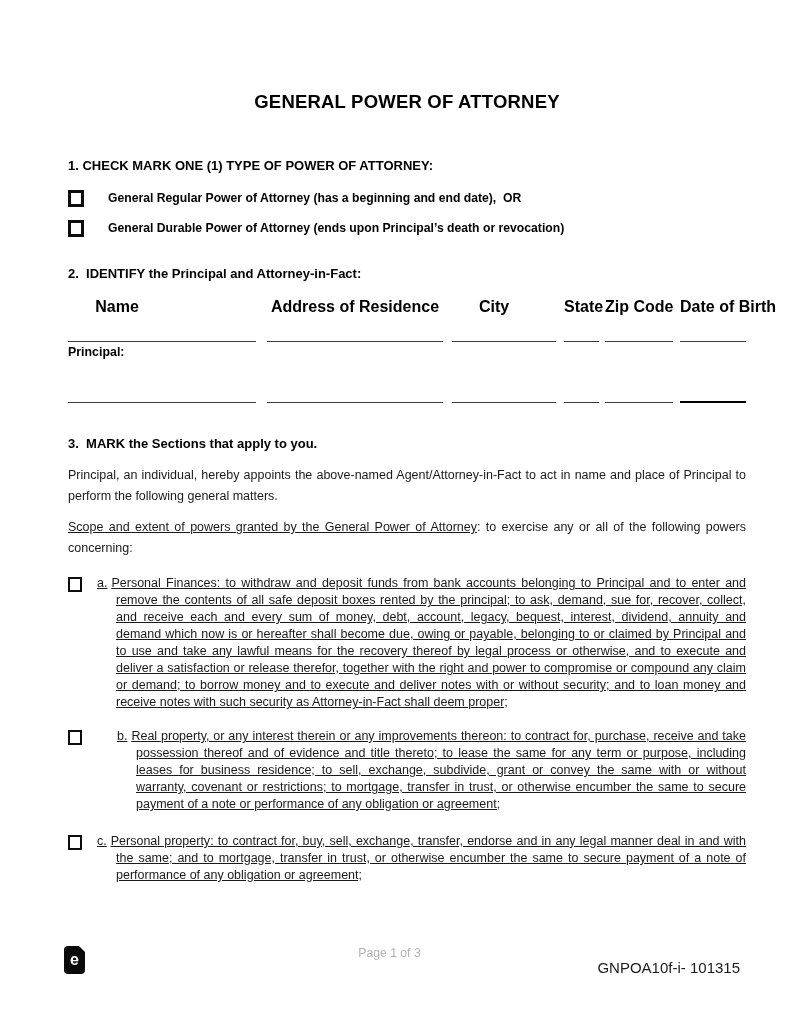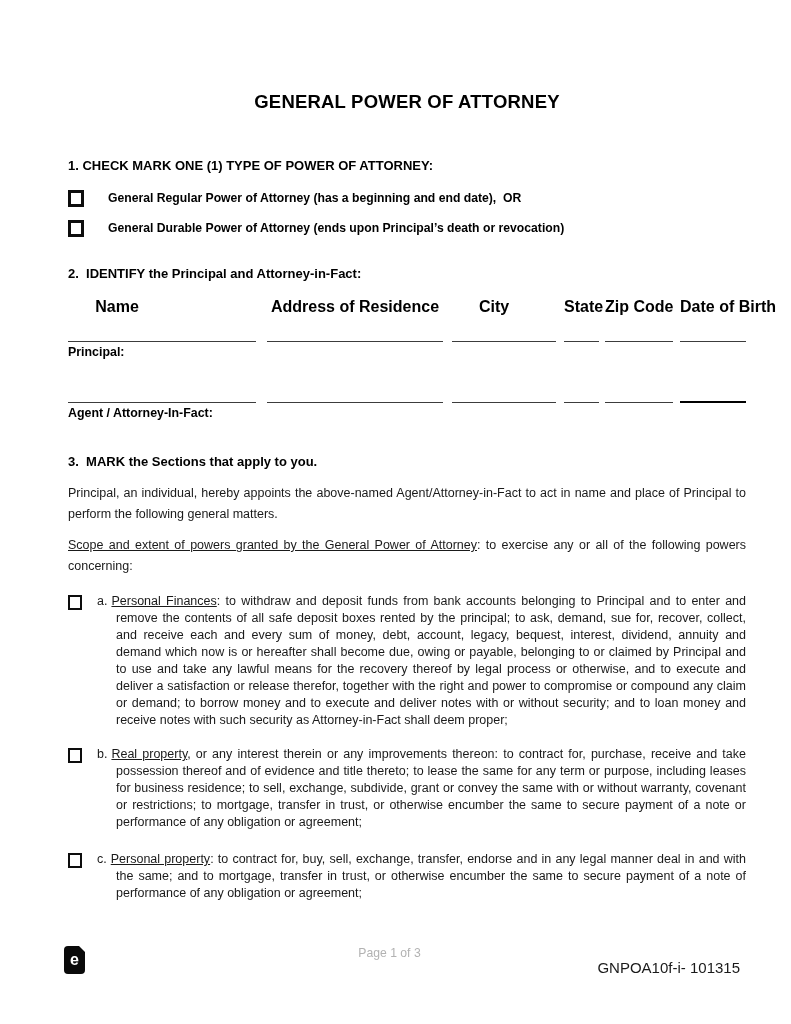--- a/index.html
+++ b/index.html
@@ -104,37 +104,38 @@
     line-height: 20.5px;
     text-align: justify;
     color: #1a1a1a;
   }
   .intro-para { margin-top: 13px; }
   .scope-para { margin-top: 11px; }
   .u { text-decoration: underline; }
 
   .item { display: flex; align-items: flex-start; }
   .item-a { margin-top: 17px; }
-  .item-b { margin-top: 17px; }
+  .item-b { margin-top: 17px; gap: 20px; }
   .item-c { margin-top: 20px; }
   .item .checkbox {
     width: 14px;
     height: 15px;
     border-width: 2.5px;
     margin-top: 2px;
   }
   .item-text {
     flex: 1;
     margin-left: 15px;
     padding-left: 19px;
     text-indent: -19px;
     font-size: 12.5px;
     line-height: 17px;
     text-align: justify;
     color: #1a1a1a;
+    text-decoration: underline;
   }
   .item-label { margin-right: 4px; }
 
   
   .footer-logo {
     position: absolute;
     left: 64px;
     top: 946px;
     width: 21px;
     height: 28px;
@@ -215,21 +216,20 @@
     <div class="row-label">Principal:</div>
 
     <div class="id-lines agent">
       <div class="cell c0"></div>
       <div class="cell c1"></div>
       <div class="cell c2"></div>
       <div class="cell c3"></div>
       <div class="cell c4"></div>
       <div class="cell c5 cell-dob"></div>
     </div>
-    <div class="row-label">Agent / Attorney-In-Fact:</div>
 
     <div class="s-heading s3-heading">3.  MARK the Sections that apply to you.</div>
 
     <p class="para intro-para">Principal, an individual, hereby appoints the above-named Agent/Attorney-in-Fact to act in name and place of Principal to perform the following general matters.</p>
 
     <p class="para scope-para"><span class="u">Scope and extent of powers granted by the General Power of Attorney</span><span>: to exercise any or all of the following powers concerning:</span></p>
 
     <div class="item item-a">
       <span class="checkbox"></span>
       <p class="item-text"><span class="item-label">a.</span><span class="u">Personal Finances</span><span>: to withdraw and deposit funds from bank accounts belonging to Principal and to enter and remove the contents of all safe deposit boxes rented by the principal; to ask, demand, sue for, recover, collect, and receive each and every sum of money, debt, account, legacy, bequest, interest, dividend, annuity and demand which now is or hereafter shall become due, owing or payable, belonging to or claimed by Principal and to use and take any lawful means for the recovery thereof by legal process or otherwise, and to execute and deliver a satisfaction or release therefor, together with the right and power to compromise or compound any claim or demand; to borrow money and to execute and deliver notes with or without security; and to loan money and receive notes with such security as Attorney-in-Fact shall deem proper;</span></p>

